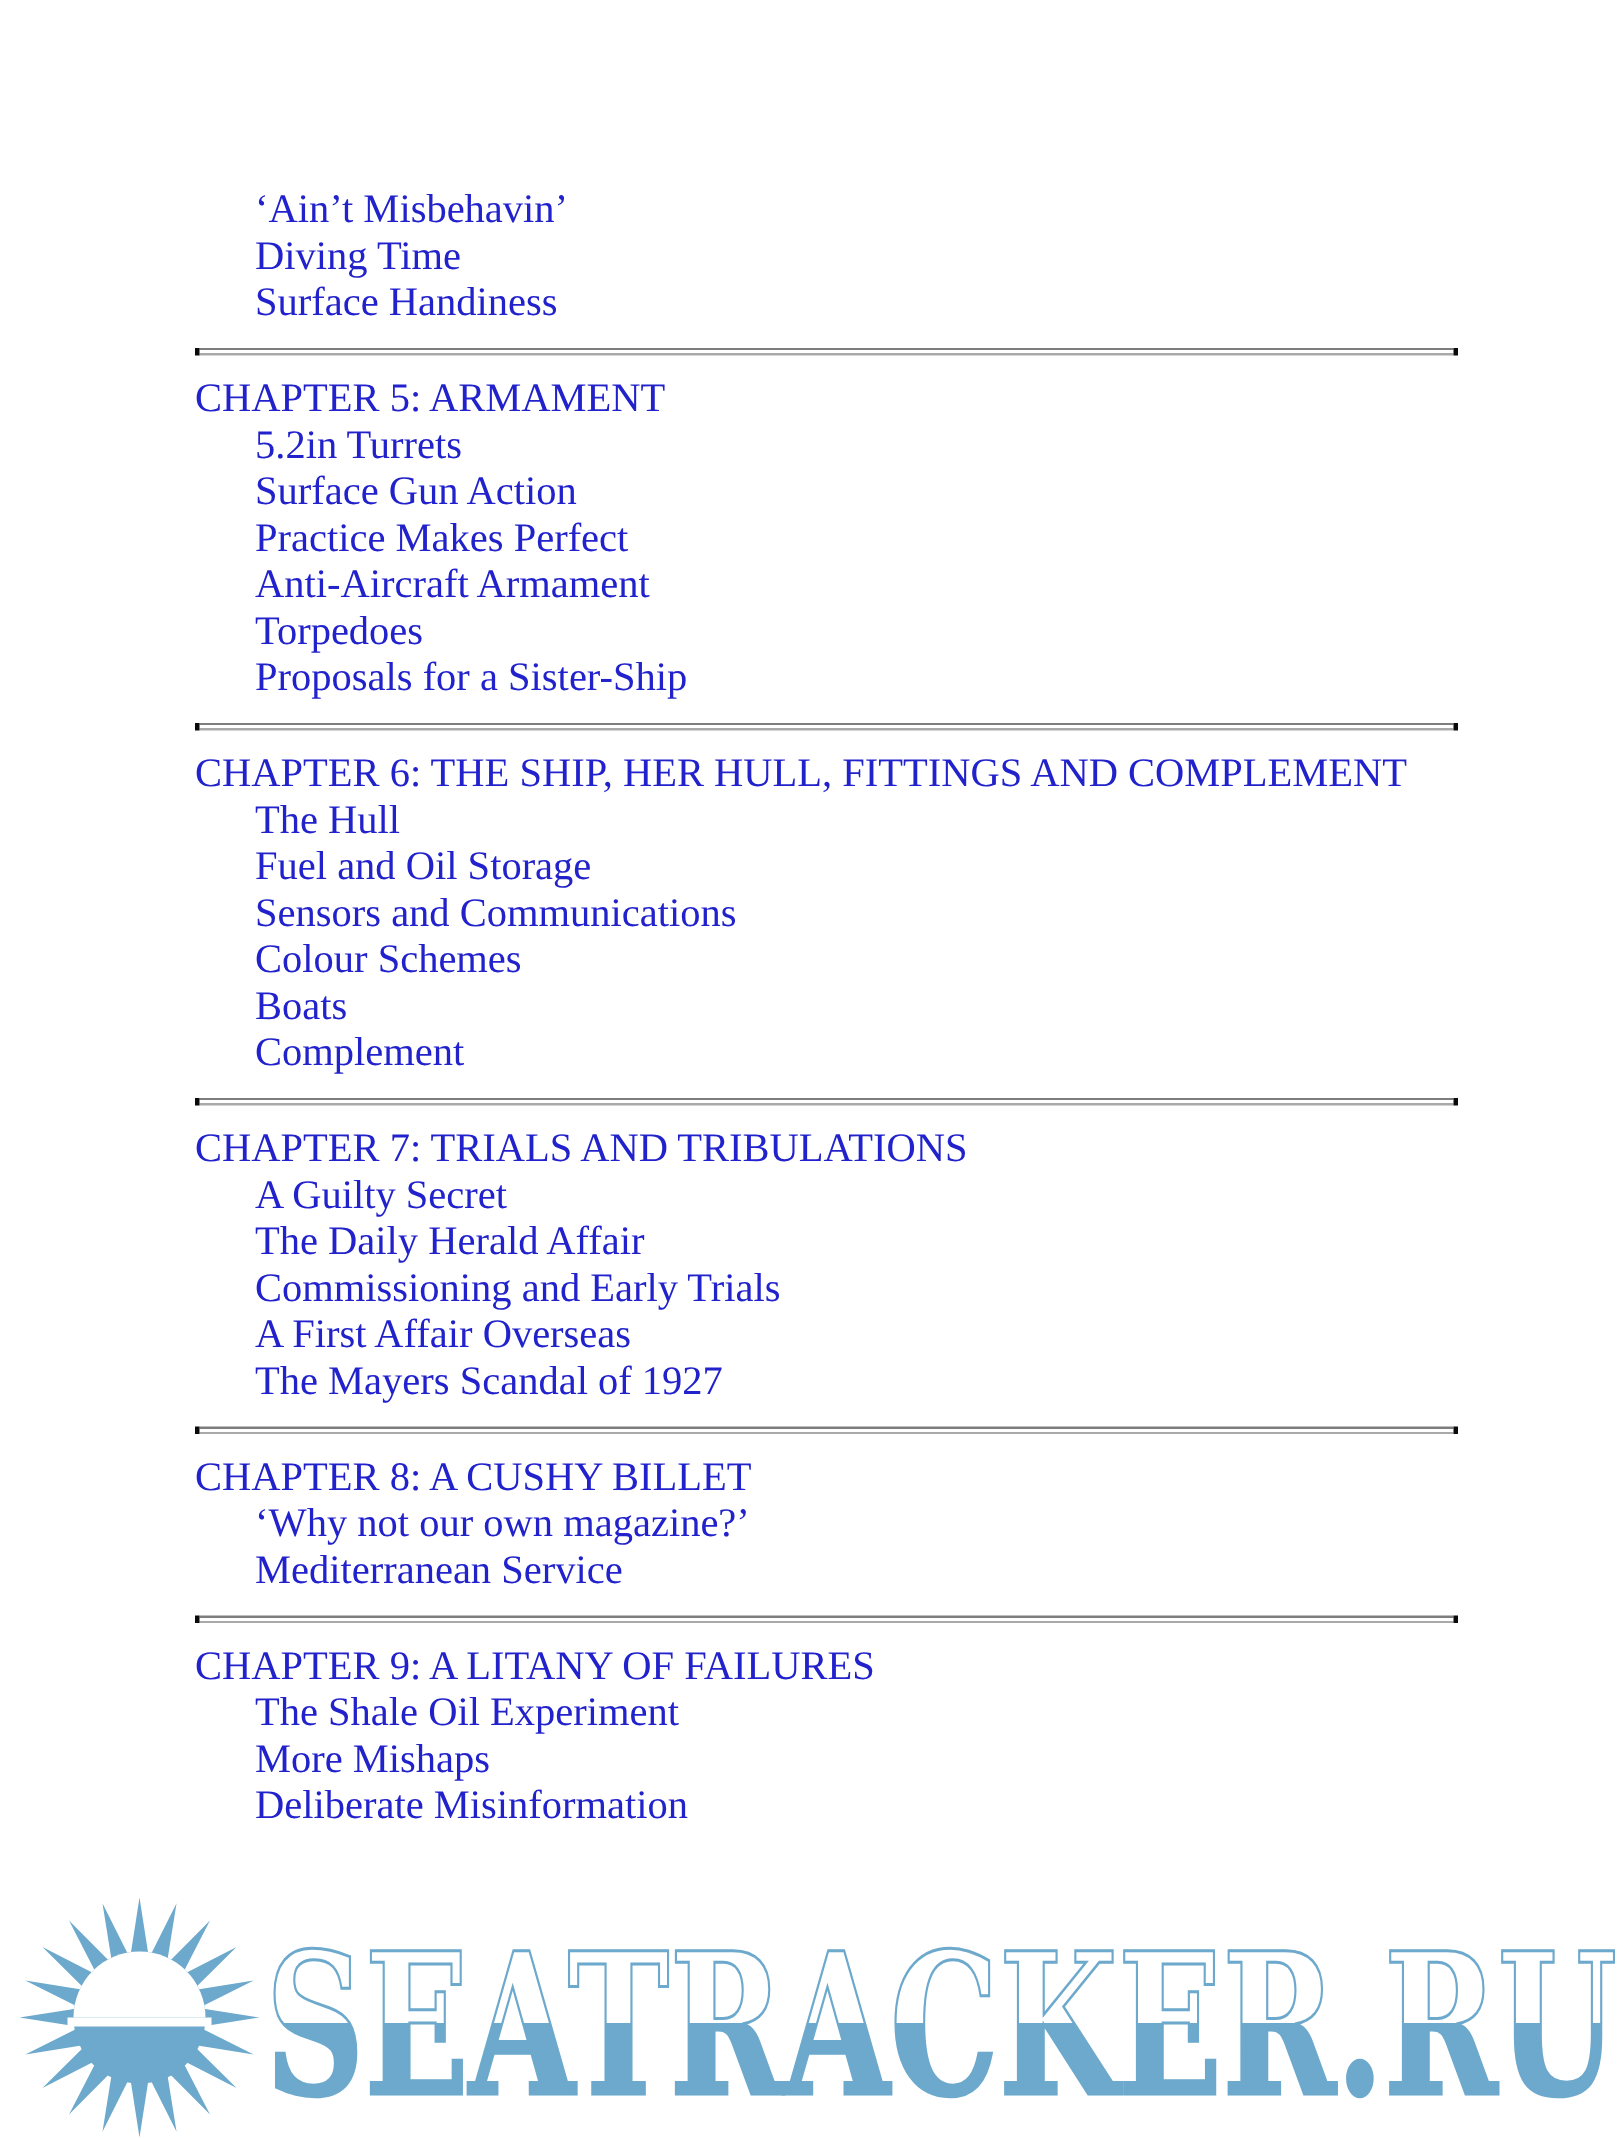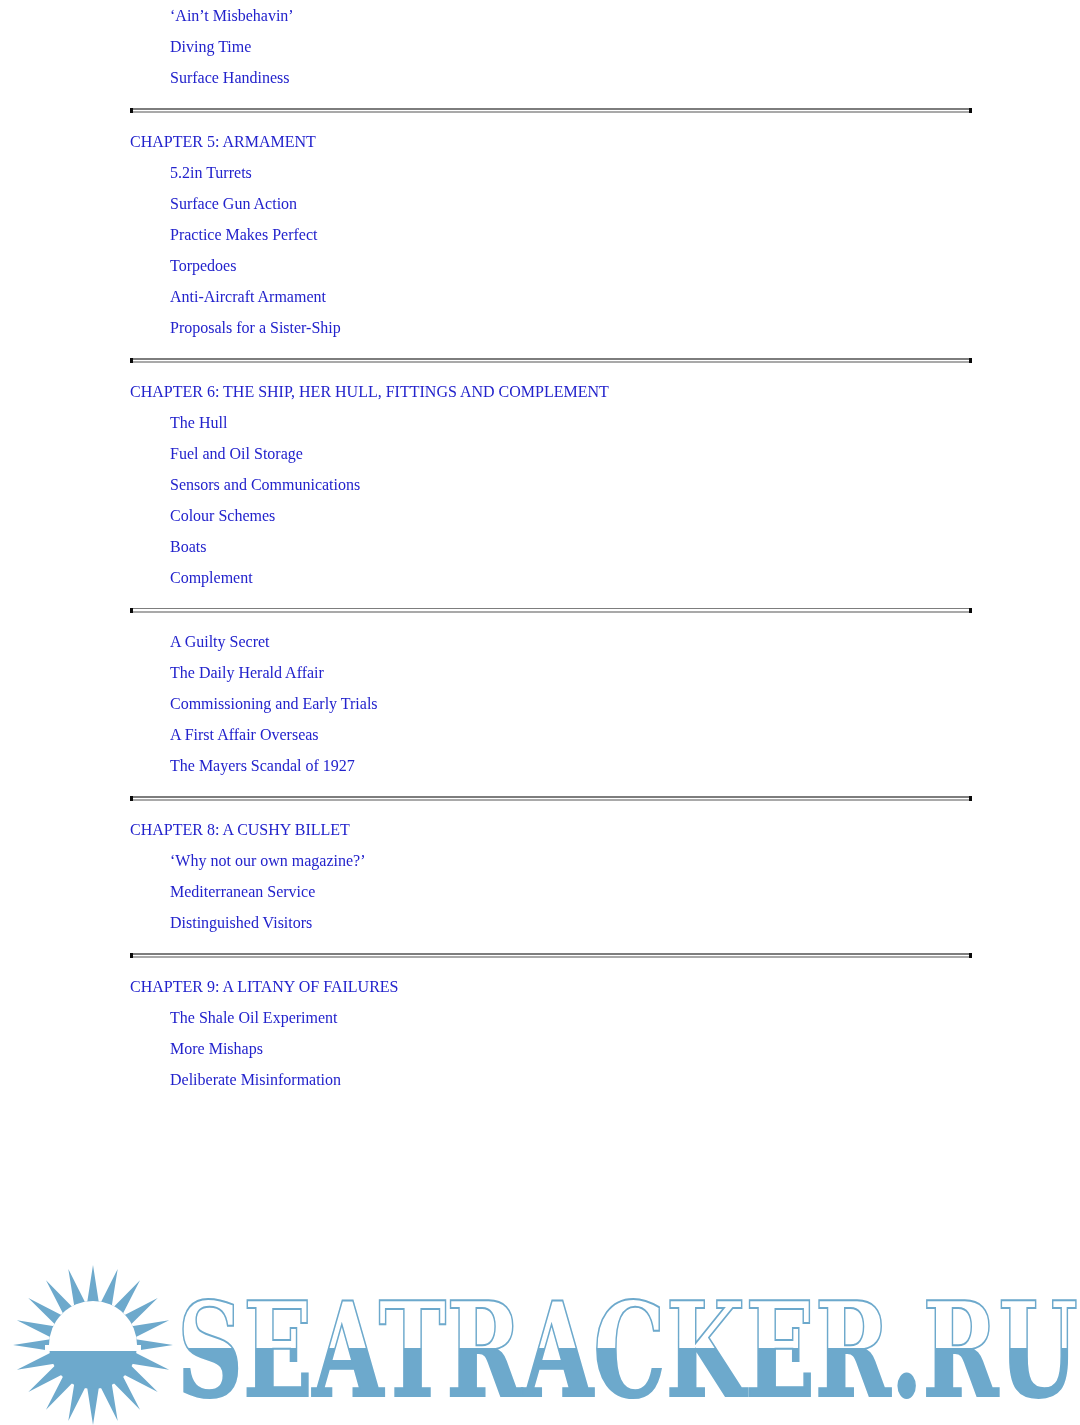--- a/index.html
+++ b/index.html
@@ -12,21 +12,22 @@
     height: 1425px;
     position: relative;
     overflow: hidden;
     font-family: "Liberation Serif", serif;
   }
   .toc {
     position: absolute;
     left: 130px;
     top: 0;
     width: 842px;
-    font-size: 16px;
+    padding-top: 124px;
+    font-size: 27px;
     line-height: 31px;
     color: #2222CC;
   }
   .toc-heading {
     cursor: pointer;
   }
   .toc-item {
     padding-left: 40px;
     cursor: pointer;
   }
@@ -55,42 +56,42 @@
 
 <main class="toc">
     <div class="toc-item"><span>‘Ain’t Misbehavin’</span></div>
     <div class="toc-item"><span>Diving Time</span></div>
     <div class="toc-item"><span>Surface Handiness</span></div>
     <div class="divider"></div>
     <div class="toc-heading">CHAPTER 5: ARMAMENT</div>
     <div class="toc-item"><span>5.2in Turrets</span></div>
     <div class="toc-item"><span>Surface Gun Action</span></div>
     <div class="toc-item"><span>Practice Makes Perfect</span></div>
+    <div class="toc-item"><span>Anti-Aircraft Armament</span></div>
     <div class="toc-item"><span>Torpedoes</span></div>
-    <div class="toc-item"><span>Anti-Aircraft Armament</span></div>
     <div class="toc-item"><span>Proposals for a Sister-Ship</span></div>
     <div class="divider"></div>
     <div class="toc-heading">CHAPTER 6: THE SHIP, HER HULL, FITTINGS AND COMPLEMENT</div>
     <div class="toc-item"><span>The Hull</span></div>
     <div class="toc-item"><span>Fuel and Oil Storage</span></div>
     <div class="toc-item"><span>Sensors and Communications</span></div>
     <div class="toc-item"><span>Colour Schemes</span></div>
     <div class="toc-item"><span>Boats</span></div>
     <div class="toc-item"><span>Complement</span></div>
     <div class="divider"></div>
+    <div class="toc-heading">CHAPTER 7: TRIALS AND TRIBULATIONS</div>
     <div class="toc-item"><span>A Guilty Secret</span></div>
     <div class="toc-item"><span>The </span><span class="ital">Daily Herald</span><span> Affair</span></div>
     <div class="toc-item"><span>Commissioning and Early Trials</span></div>
     <div class="toc-item"><span>A First Affair Overseas</span></div>
     <div class="toc-item"><span>The Mayers Scandal of 1927</span></div>
     <div class="divider"></div>
     <div class="toc-heading">CHAPTER 8: A CUSHY BILLET</div>
     <div class="toc-item"><span>‘Why not our own magazine?’</span></div>
     <div class="toc-item"><span>Mediterranean Service</span></div>
-    <div class="toc-item"><span>Distinguished Visitors</span></div>
     <div class="divider"></div>
     <div class="toc-heading">CHAPTER 9: A LITANY OF FAILURES</div>
     <div class="toc-item"><span>The Shale Oil Experiment</span></div>
     <div class="toc-item"><span>More Mishaps</span></div>
     <div class="toc-item"><span>Deliberate Misinformation</span></div>
   </main>
 
 <svg class="watermark" viewBox="0 0 1080 167" xmlns="http://www.w3.org/2000/svg">
   <defs>
     <linearGradient id="wmg" gradientUnits="userSpaceOnUse" x1="0" y1="43" x2="0" y2="138">

